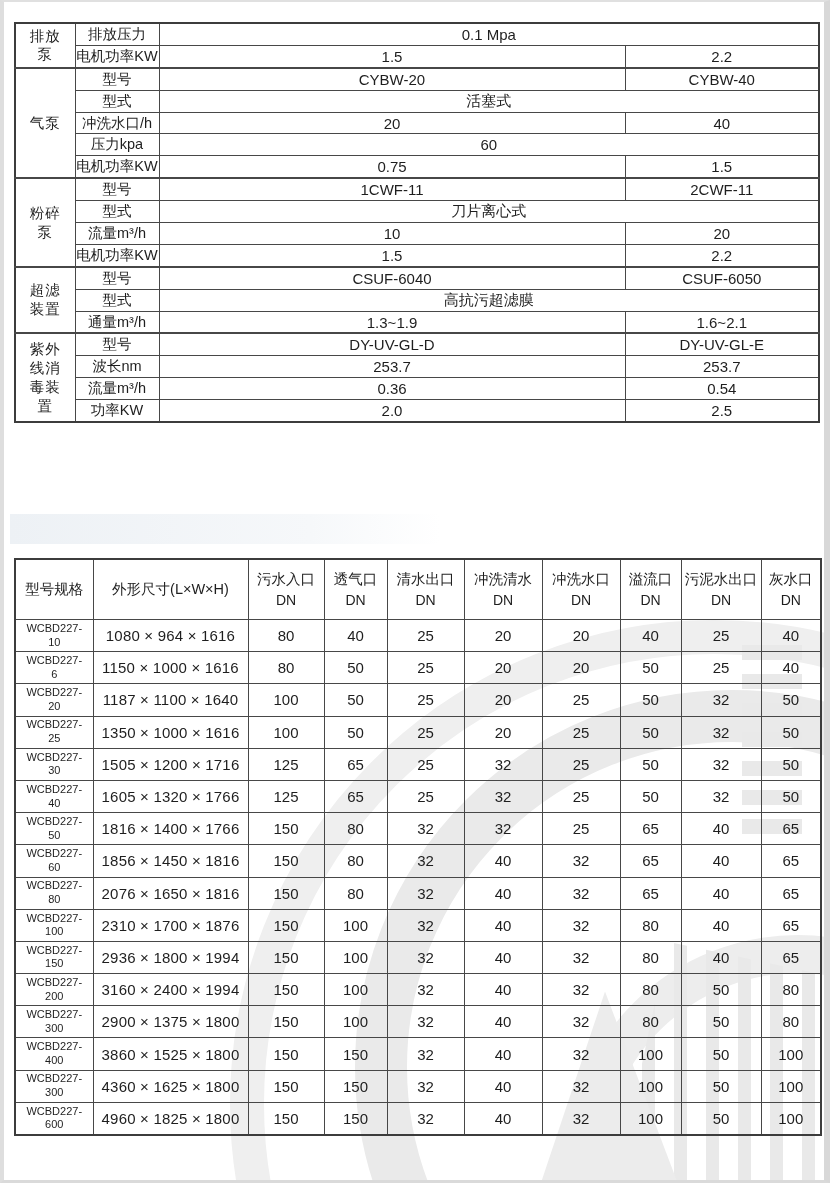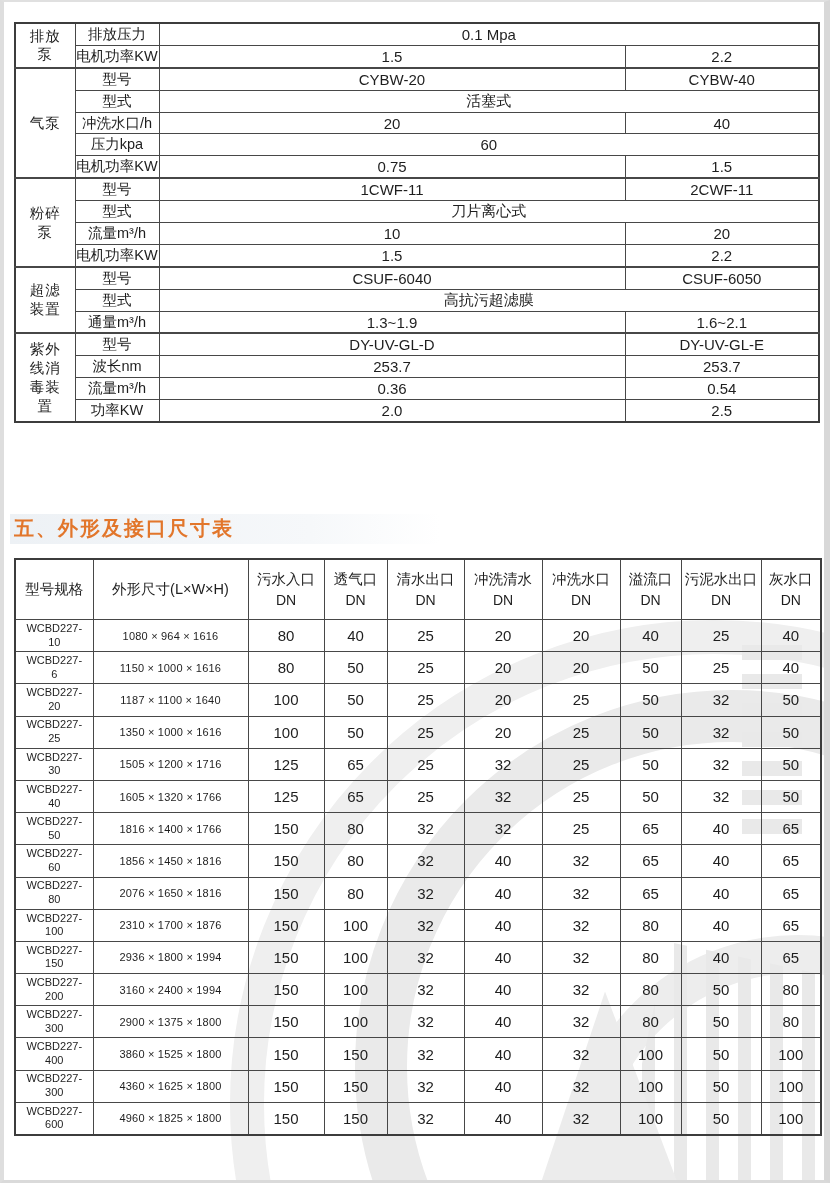--- a/index.html
+++ b/index.html
@@ -44,21 +44,21 @@
   
   .sec-band{position:absolute;left:10px;top:514px;width:430px;height:30px;
     background:linear-gradient(90deg,#edf1f5 0%,#f6f8fa 70%,transparent 100%);z-index:1;}
   .sec-title{position:absolute;left:14px;top:515px;z-index:2;margin:0;
     font-size:20px;font-weight:bold;letter-spacing:2px;}
   
   .t2{position:absolute;left:14px;top:558px;width:806px;border:2px solid #3c3c3c;}
   .t2 th{border:1.5px solid #474747;height:59px;font-size:14.5px;line-height:1.45;}
   .t2 td{border:1.5px solid #474747;height:31.2px;font-size:15px;}
   .t2 td.model{font-size:11px;line-height:1.25;}
-  .t2 td.dims{font-size:11px;letter-spacing:0.2px;text-align:center;}
+  .t2 td.dims{font-size:15px;letter-spacing:0.2px;text-align:center;}
   .hu{font-size:14px;}
 </style>
 </head>
 <body>
 
 <div class="sheet">
 
   <div class="wm">
     <div class="wm-arc"></div>
     <div class="wm-ring-big"></div>
@@ -173,21 +173,20 @@
             <tr>
               <td class="lab">功率KW</td>
               <td class="val">2.0</td>
               <td class="val">2.5</td>
             </tr>
           </tbody>
       </table>
     </div>
 
     <div class="sec-band"></div>
-    <h2 class="sec-title" style="color: rgb(226, 118, 43);">五、外形及接口尺寸表</h2>
 
     <table class="t2">
       <colgroup>
         <col style="width:78px">
           <col style="width:155px">
           <col style="width:76px">
           <col style="width:63px">
         <col style="width:77px">
           <col style="width:78px">
           <col style="width:78px">

